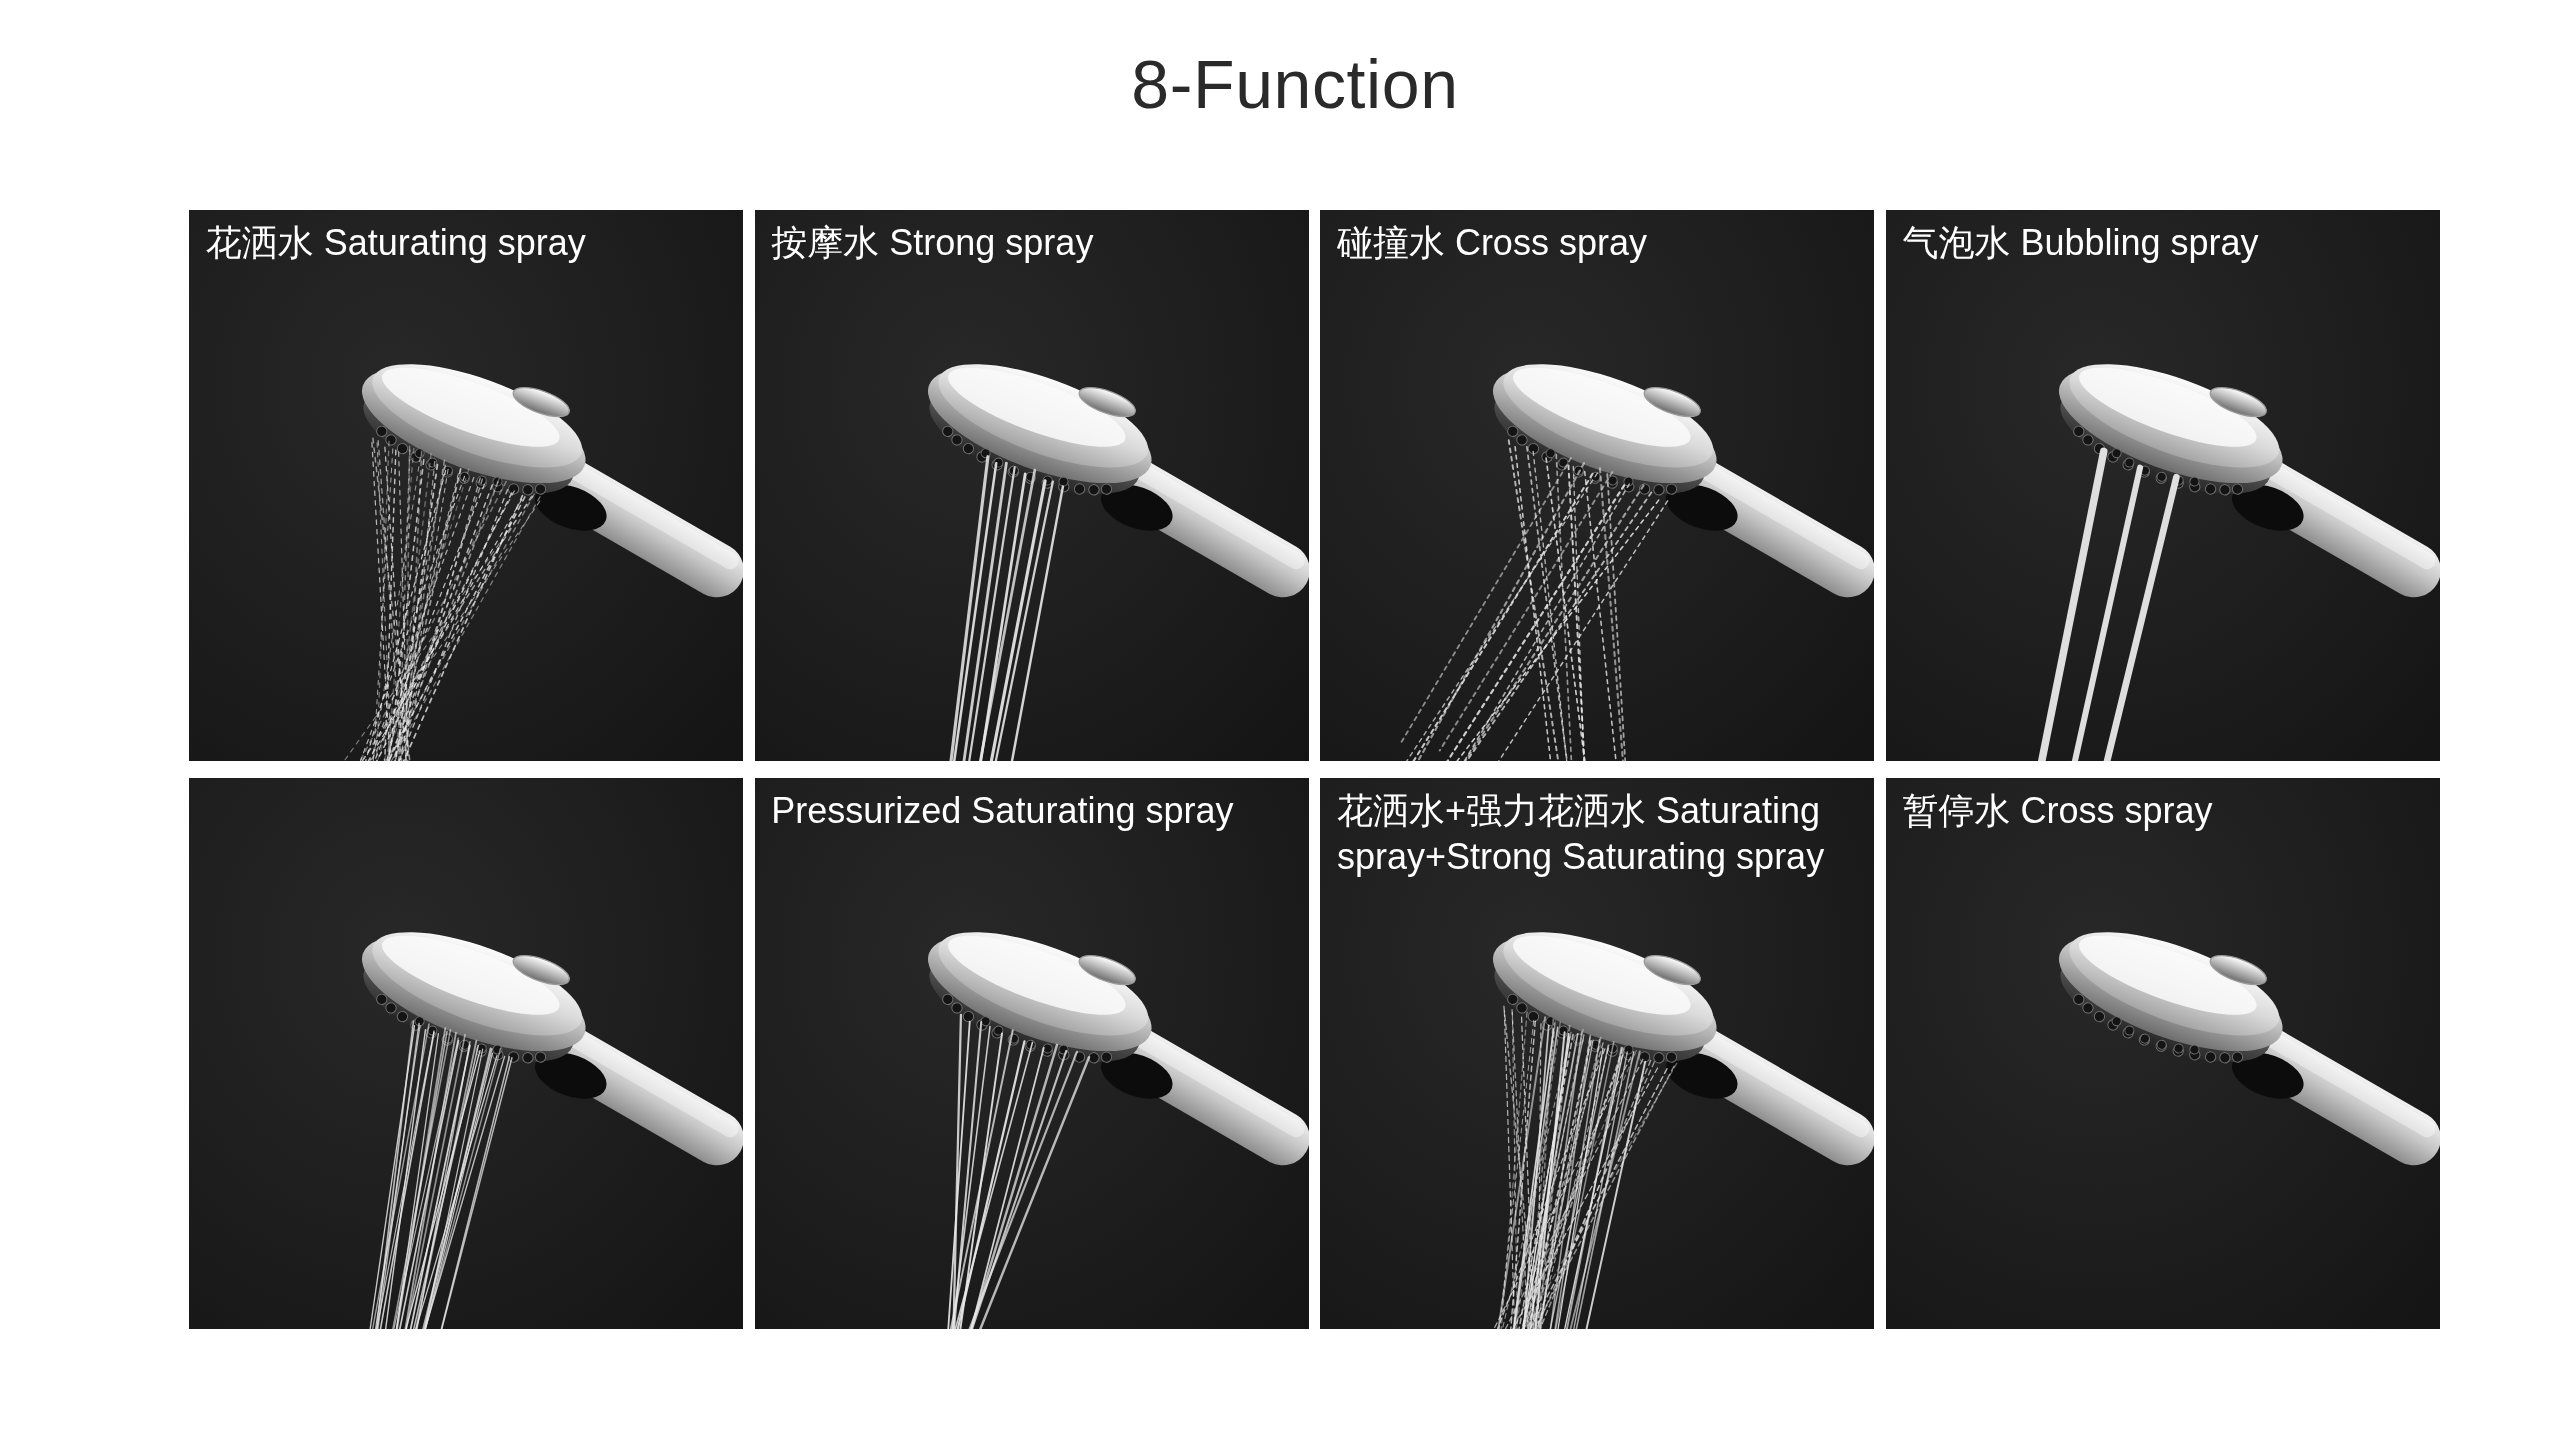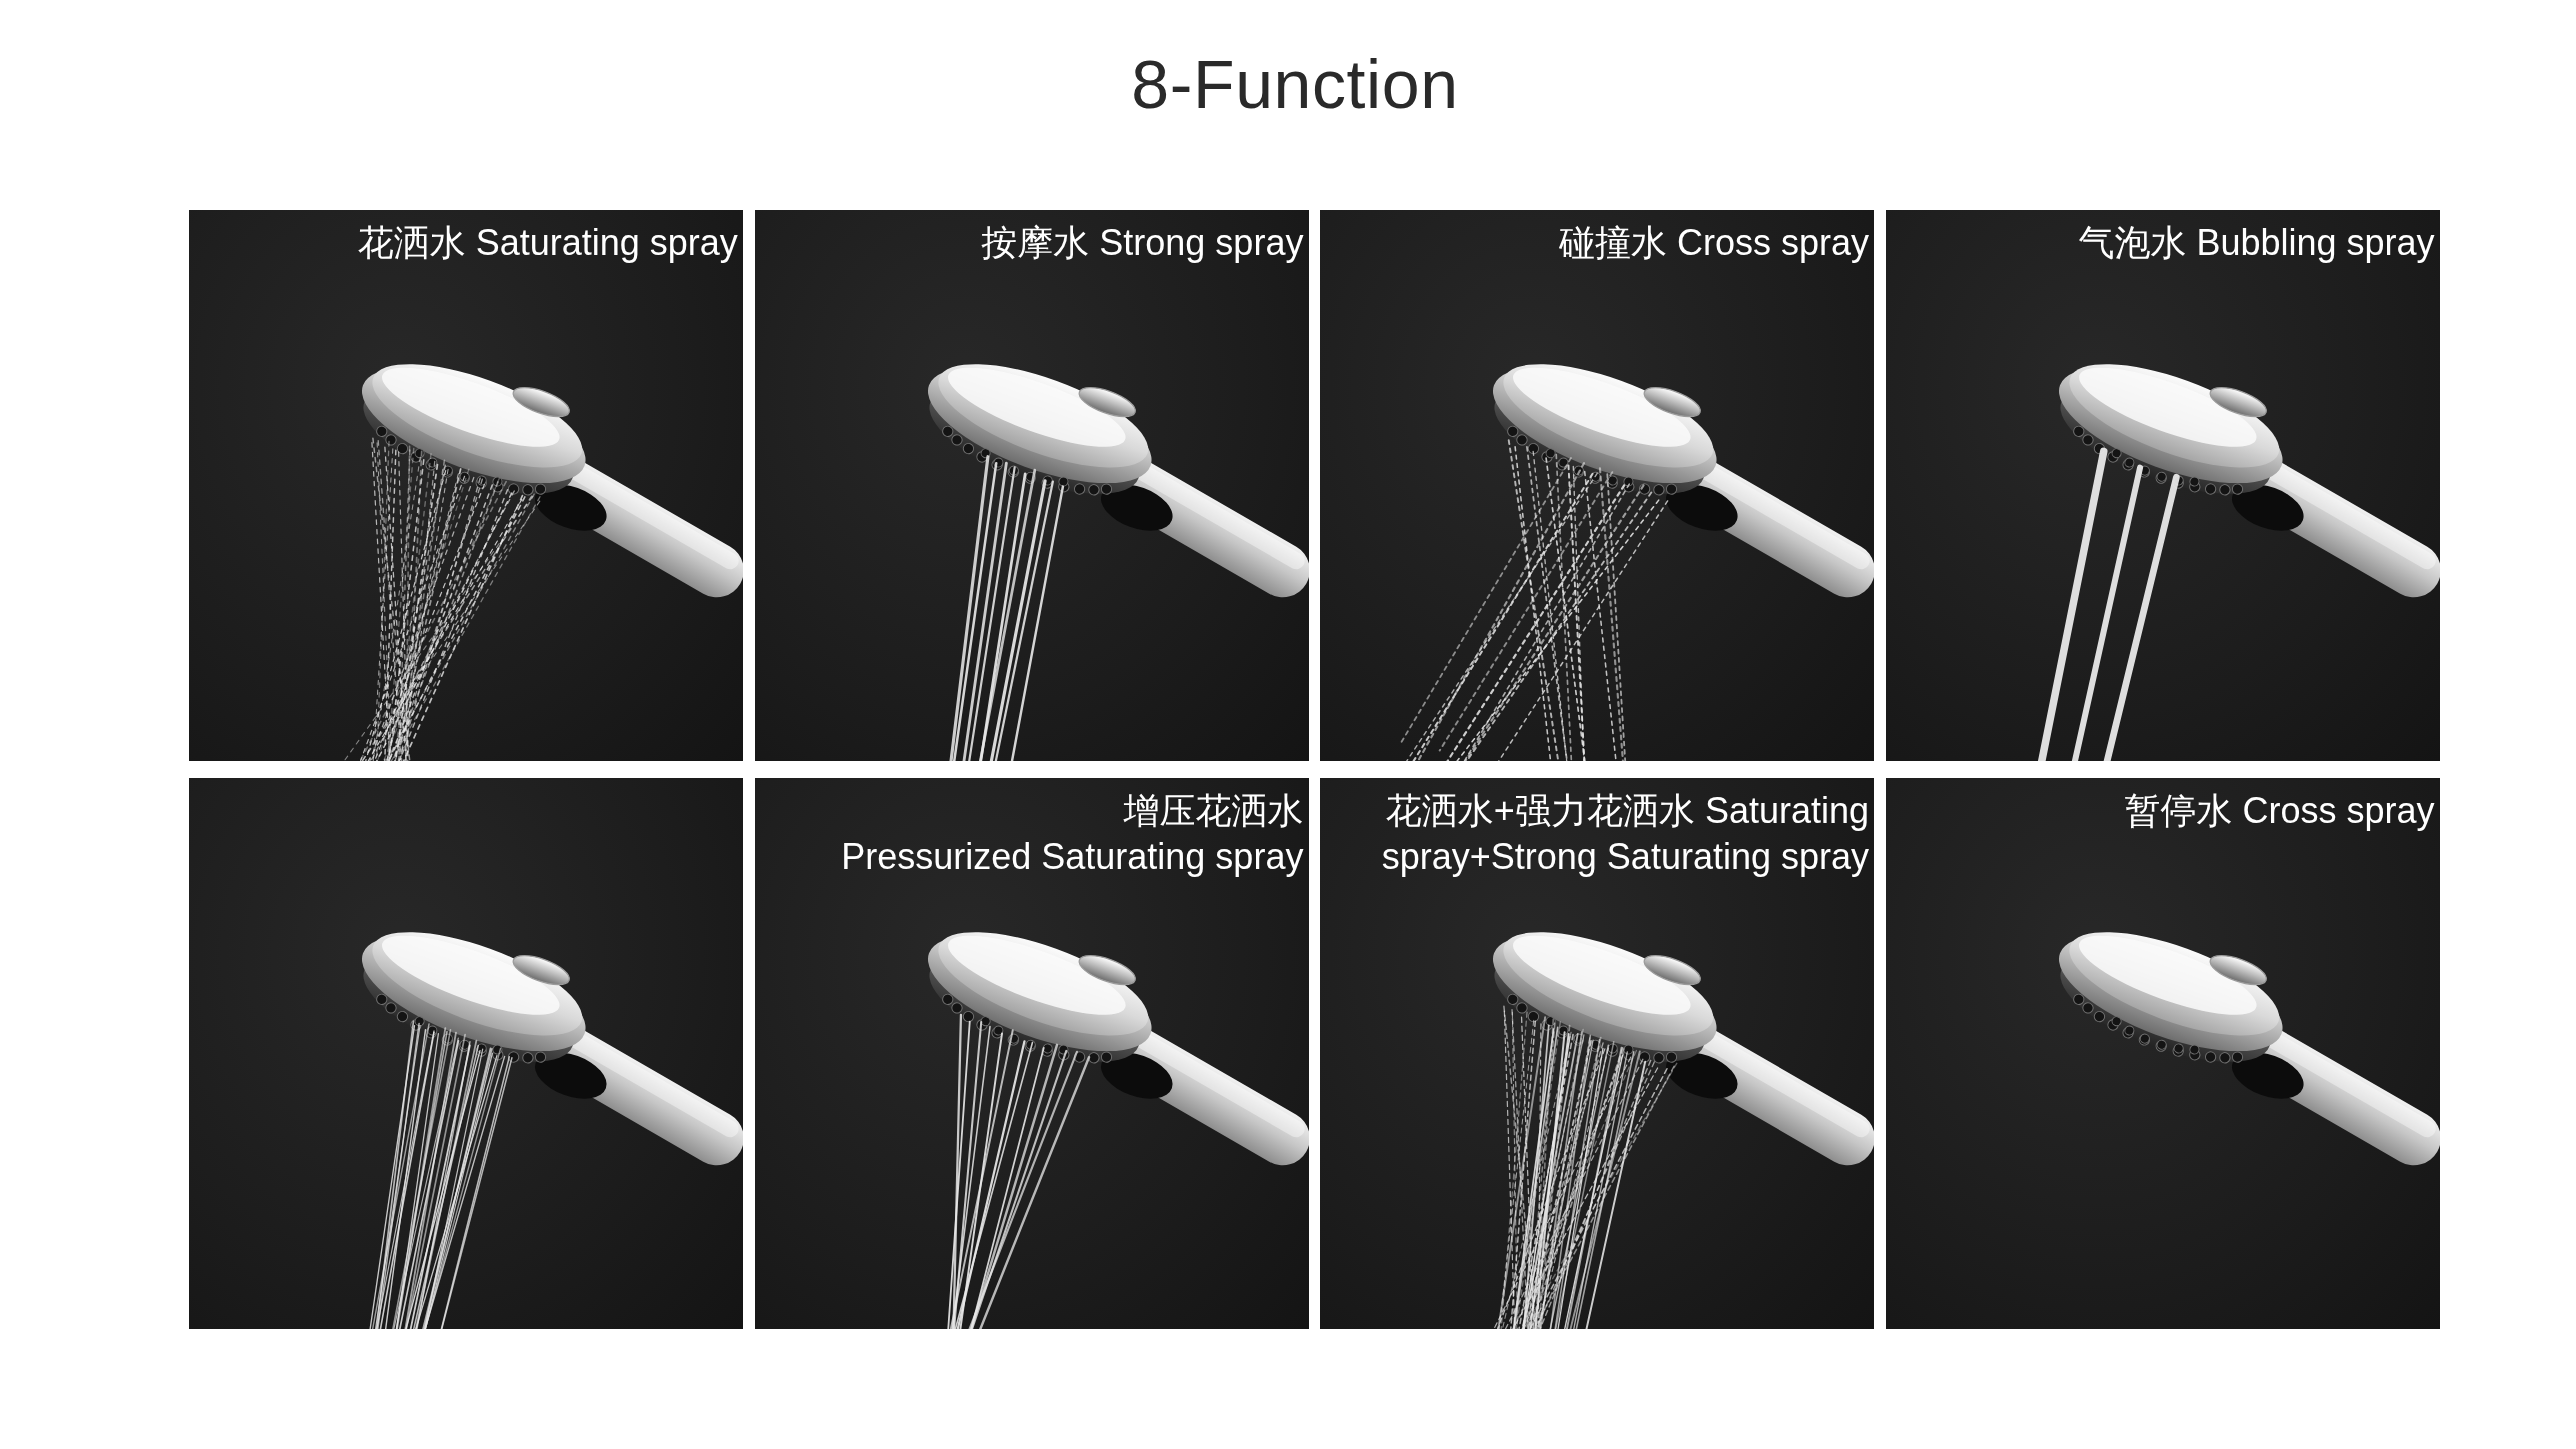--- a/index.html
+++ b/index.html
@@ -26,21 +26,21 @@
   .tile{
     position:relative;margin:0;
     background:radial-gradient(ellipse at 38% 32%, #282828 0%, var(--tile-bg,#1c1c1c) 62%, #141414 100%);
     overflow:hidden;
   }
   .tile-label{
     position:absolute;top:10.3px;left:16.7px;right:5.2px;z-index:2;
     color:var(--label-color,#ffffff);
     font-size:36px;line-height:1.28;font-weight:400;
   }
-  .label-line{white-space:nowrap;text-align:right;}
+  .label-line{white-space:nowrap;}
   .tile-art{position:absolute;top:0;left:0;width:100%;height:100%;display:block;z-index:1;}
 </style>
 </head>
 <body>
 
 <svg width="0" height="0" style="position:absolute" aria-hidden="true">
   <defs>
     <linearGradient id="gradTop" x1="0" y1="0" x2="0" y2="1">
       <stop offset="0" stop-color="#fbfbfb"></stop>
         <stop offset="0.5" stop-color="#d9d9d9"></stop>
@@ -379,21 +379,20 @@
             <line x1="483.7" y1="419.4" x2="352.1" y2="910.2" stroke="#e9e9e9" stroke-width="2.1" stroke-linecap="round" opacity="0.58"></line>
             <line x1="489.9" y1="432.0" x2="318.7" y2="1019.5" stroke="#e9e9e9" stroke-width="2.2" stroke-linecap="round" opacity="0.79"></line>
             <line x1="497.2" y1="432.7" x2="352.0" y2="1014.7" stroke="#e9e9e9" stroke-width="2.4" stroke-linecap="round" opacity="0.76"></line>
             <line x1="501.3" y1="434.1" x2="352.5" y2="1009.4" stroke="#e9e9e9" stroke-width="2.3" stroke-linecap="round" opacity="0.75"></line>
           </g>
         </svg>
   </figure>
 
   <figure class="tile">
     <figcaption class="tile-label">
-          <div class="label-line">增压花洒水</div>
           <div class="label-line">Pressurized Saturating spray</div>
         </figcaption>
     <svg class="tile-art" viewBox="0 0 860 855" xmlns="http://www.w3.org/2000/svg">
           <g transform="translate(440,340) rotate(20)">
             <g transform="rotate(10)">
               <rect x="118" y="-42" width="362" height="84" rx="42" fill="url(#gradHandle)"></rect>
               <rect x="132" y="-36" width="330" height="26" rx="13" fill="#ffffff" opacity="0.4"></rect>
             </g>
             <ellipse cx="185" cy="62" rx="58" ry="32" fill="#0c0c0c"></ellipse>
             <ellipse cx="0" cy="18" rx="172" ry="63" fill="url(#gradFace)"></ellipse>

